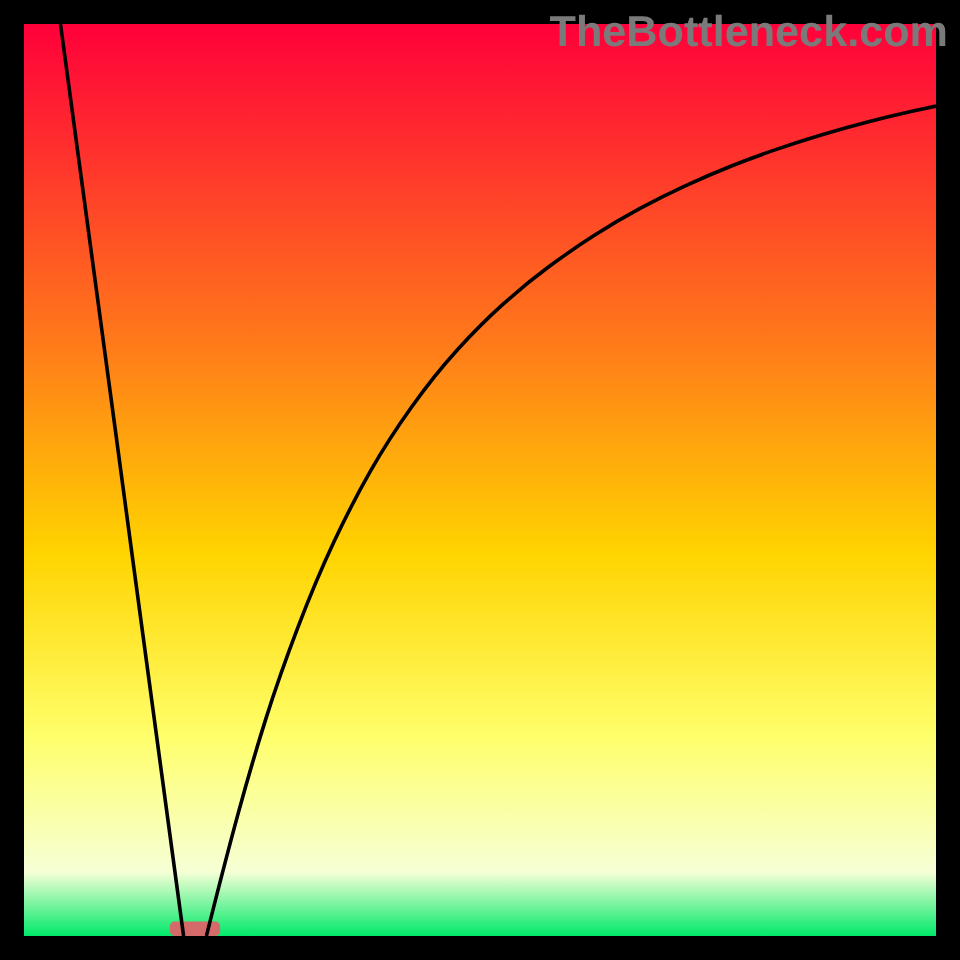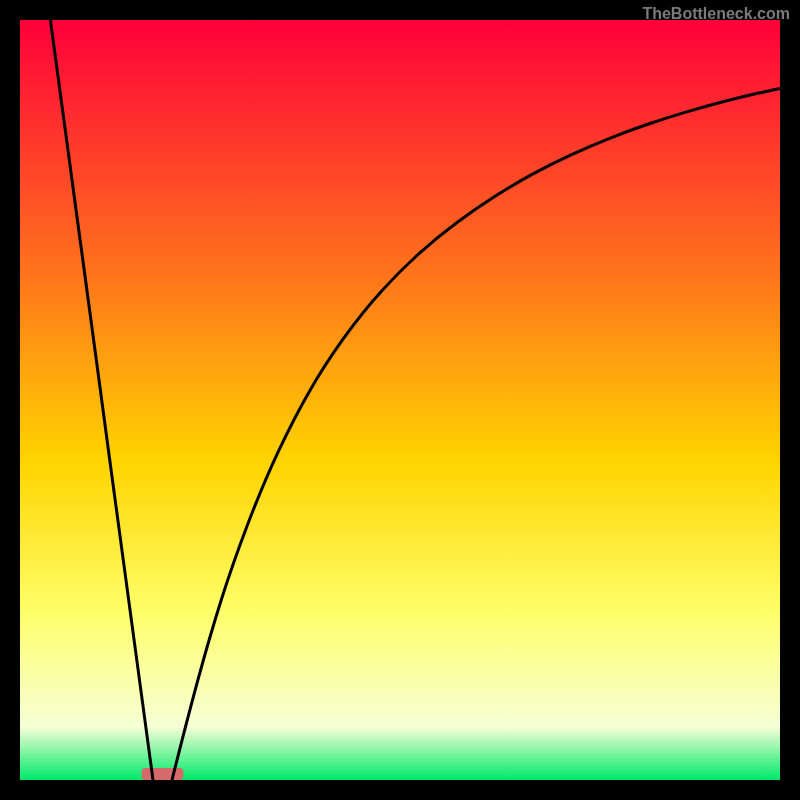--- a/index.html
+++ b/index.html
@@ -15,21 +15,21 @@
     position: absolute;
     left: 0; top: 0;
     width: 800px;
     height: 800px;
   }
   .watermark {
     position: absolute;
     top: 5px;
     right: 10px;
     font-family: Arial, Helvetica, sans-serif;
-    font-size: 16px;
+    font-size: 36px;
     font-weight: bold;
     color: #7a7a7a;
     letter-spacing: 0px;
     z-index: 10;
   }
   svg { display:block; }
 </style>
 </head>
 <body>
 

